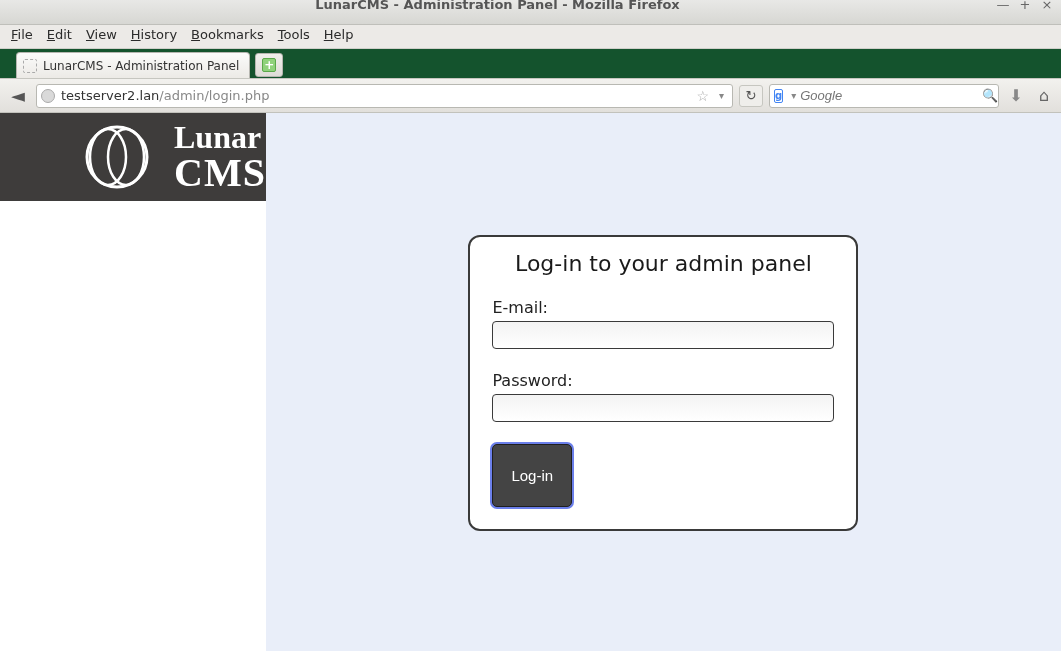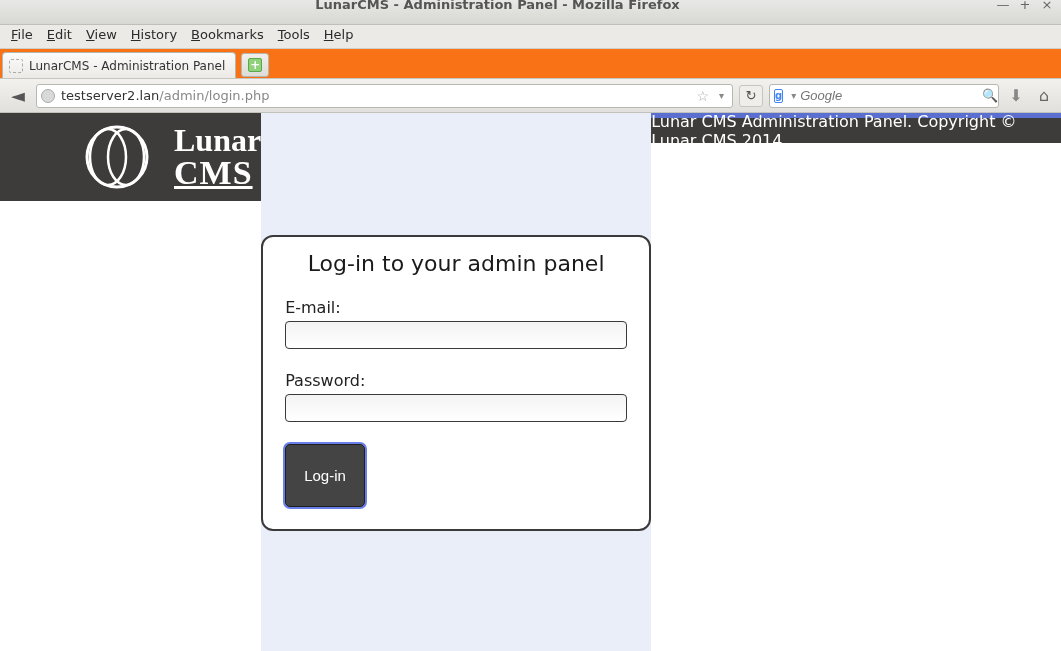--- a/index.html
+++ b/index.html
@@ -32,25 +32,25 @@
   border-bottom: 1px solid #cfcfca;
   display:flex;
   align-items:flex-start;
   padding: 0 4px;
 }
 .menubar .mitem { padding: 2px 7px; cursor:default;}
 .menubar .mitem u { text-decoration: underline; }
 
 .tabstrip {
   height: 30px;
-  background: #f97316;
+  background: #14532d;
   border-bottom: 1px solid #c6c6c0;
   display:flex;
   align-items:flex-end;
-  padding-left:2px;
+  padding-left:16px;
 }
 .tab {
   background: linear-gradient(#fbfbfa,#eceae6);
   border:1px solid #b6b6b0;
   border-bottom:none;
   border-radius: 4px 4px 0 0;
   height:26px;
   display:flex;
   align-items:center;
   padding:0 10px 0 6px;
@@ -124,21 +124,21 @@
   display:flex;align-items:center;
   padding-left:78px;
   gap:18px;
 }
 .logo {
   width:78px;height:72px;position:relative;
 }
 .logo svg { width:78px;height:72px;}
 .brand { color:#fff;font-family:"Comic Sans MS","Brush Script MT",cursive;font-weight:bold;line-height:1;}
 .brand .l1{font-size:32px;}
-.brand .l2{font-size:34px;letter-spacing:1px;text-decoration:underline;}
+.brand .l2{font-size:40px;letter-spacing:1px;}
 .admin-lbl { color:#e6e6e6;font-style:italic;font-size:24px;margin-left:24px;font-family:"Brush Script MT",cursive;}
 .bluebar { height:5px;background:#5a6fd0;}
 .main {
   flex:1;background:#e9eef9;display:flex;align-items:center;justify-content:center;
 }
 .panel {
   width:390px;background:#fff;border:2px solid #3a3a3a;border-radius:12px;
   padding:14px 22px 22px 22px;
 }
 .panel h2 { font-size:22px;font-weight:normal;text-align:center;margin-bottom:22px;color:#1a1a1a;}
@@ -227,16 +227,13 @@
   <div class="main">
     <div class="panel">
       <h2>Log-in to your admin panel</h2>
       <label>E-mail:</label>
       <input type="text" value="" style="">
       <label>Password:</label>
       <input type="password" value="" style="">
       <button class="loginbtn">Log-in</button>
     </div>
   </div>
-  <div class="footer">
-    <span>Lunar CMS Administration Panel. Copyright © Lunar CMS 2014</span>
-  </div>
 </div>
 
 </body></html>

